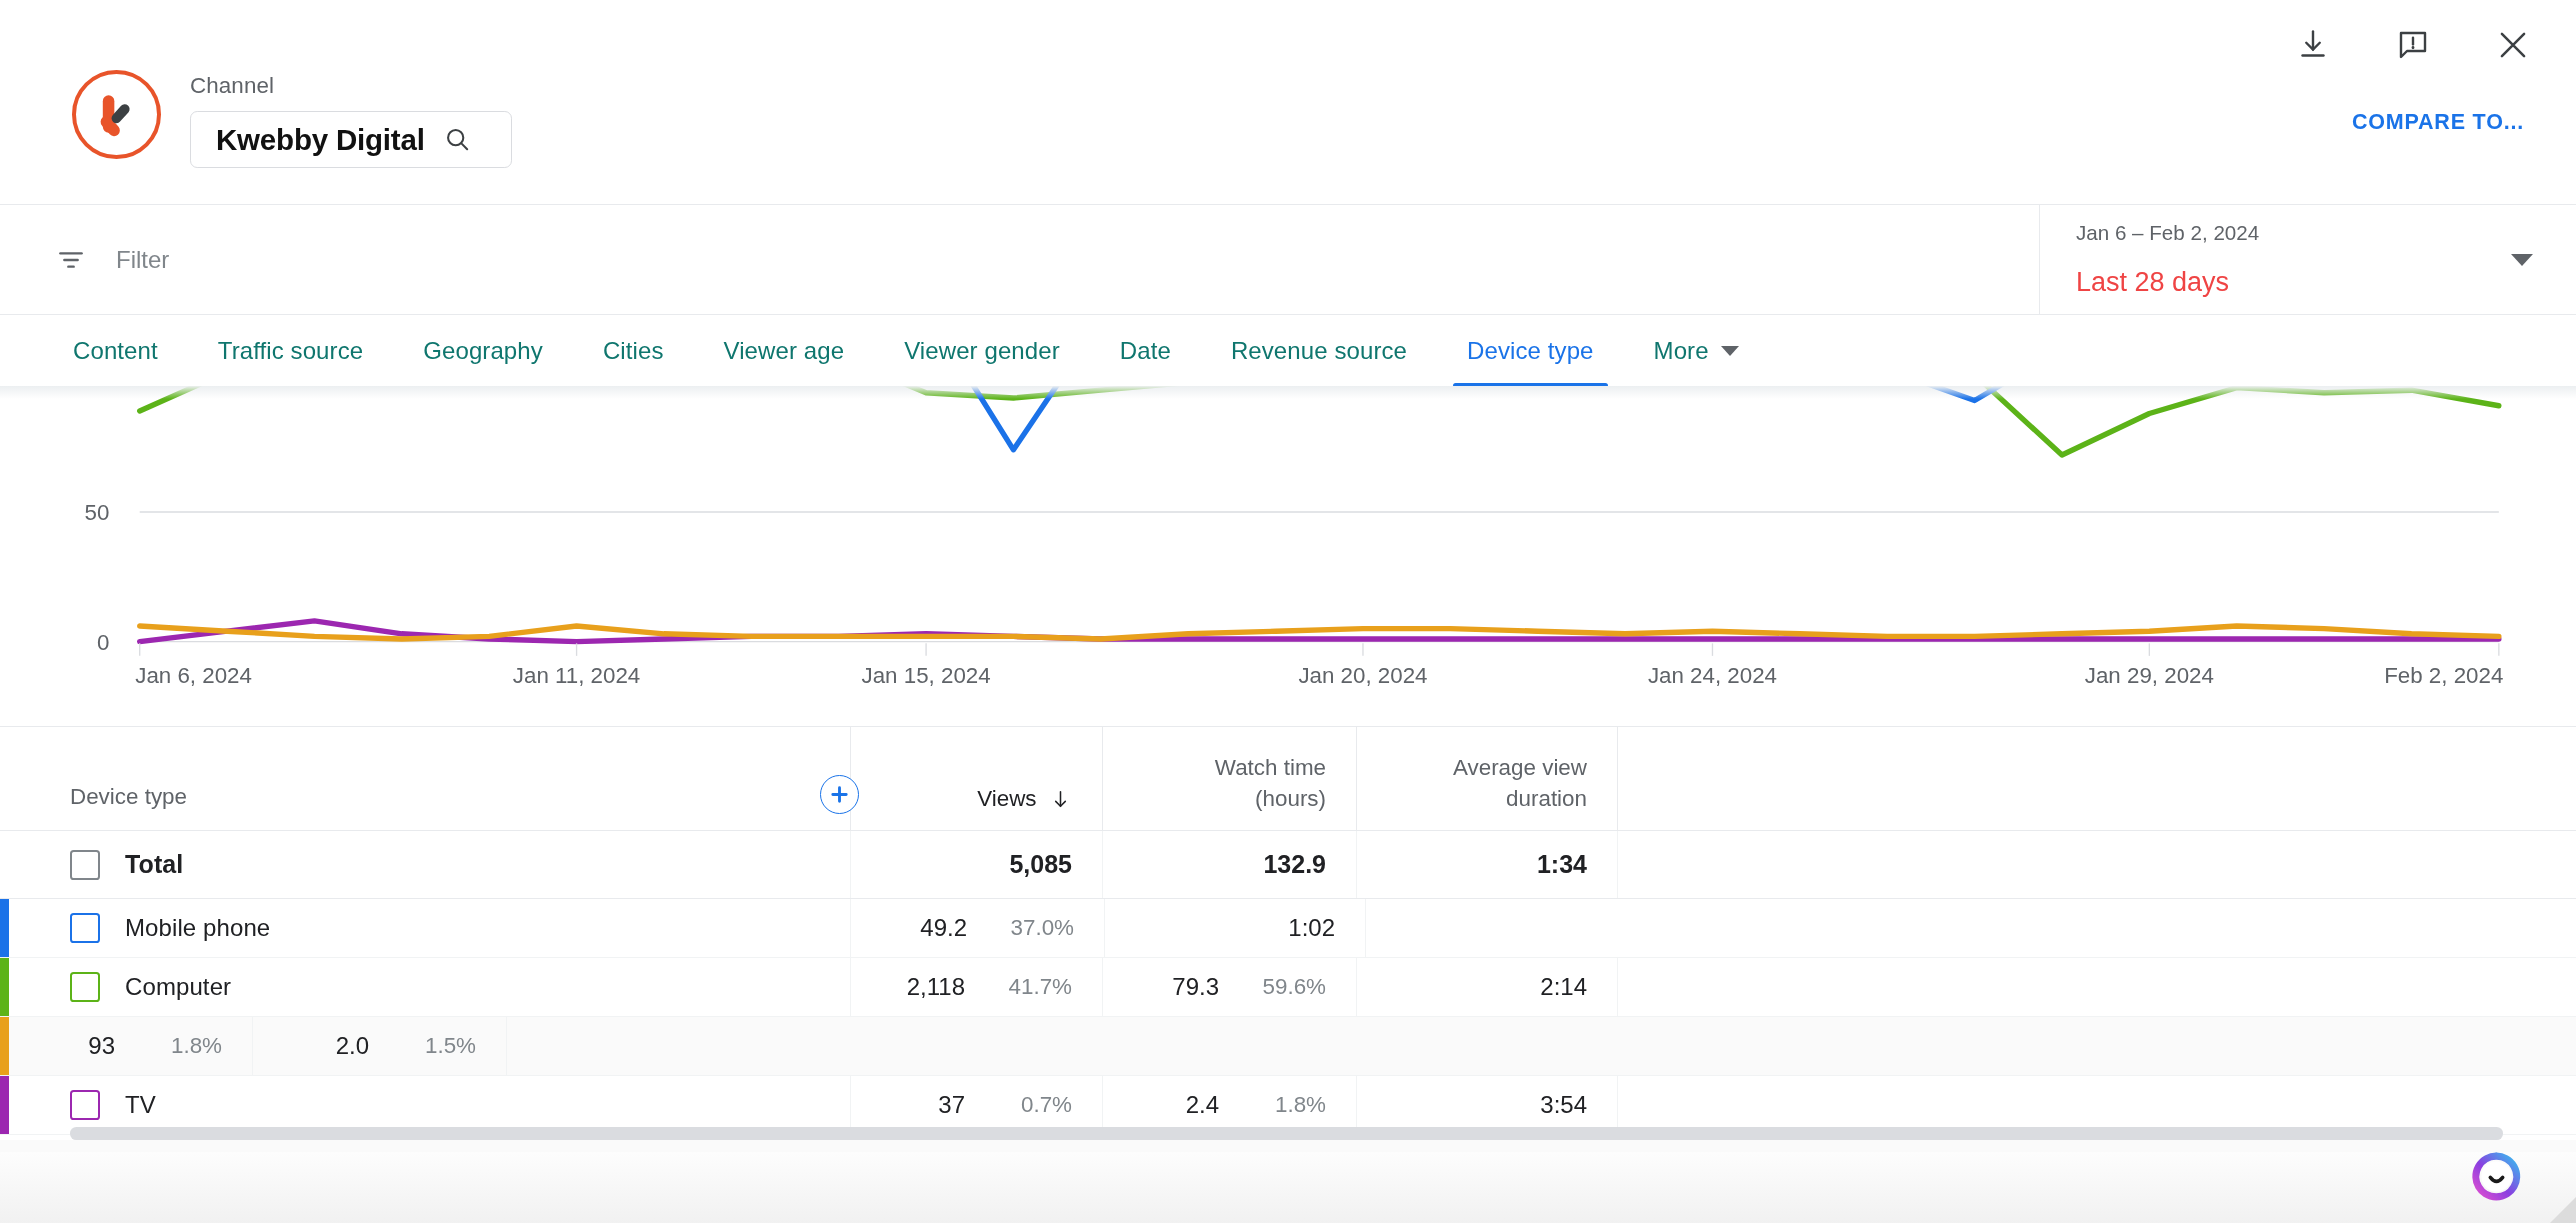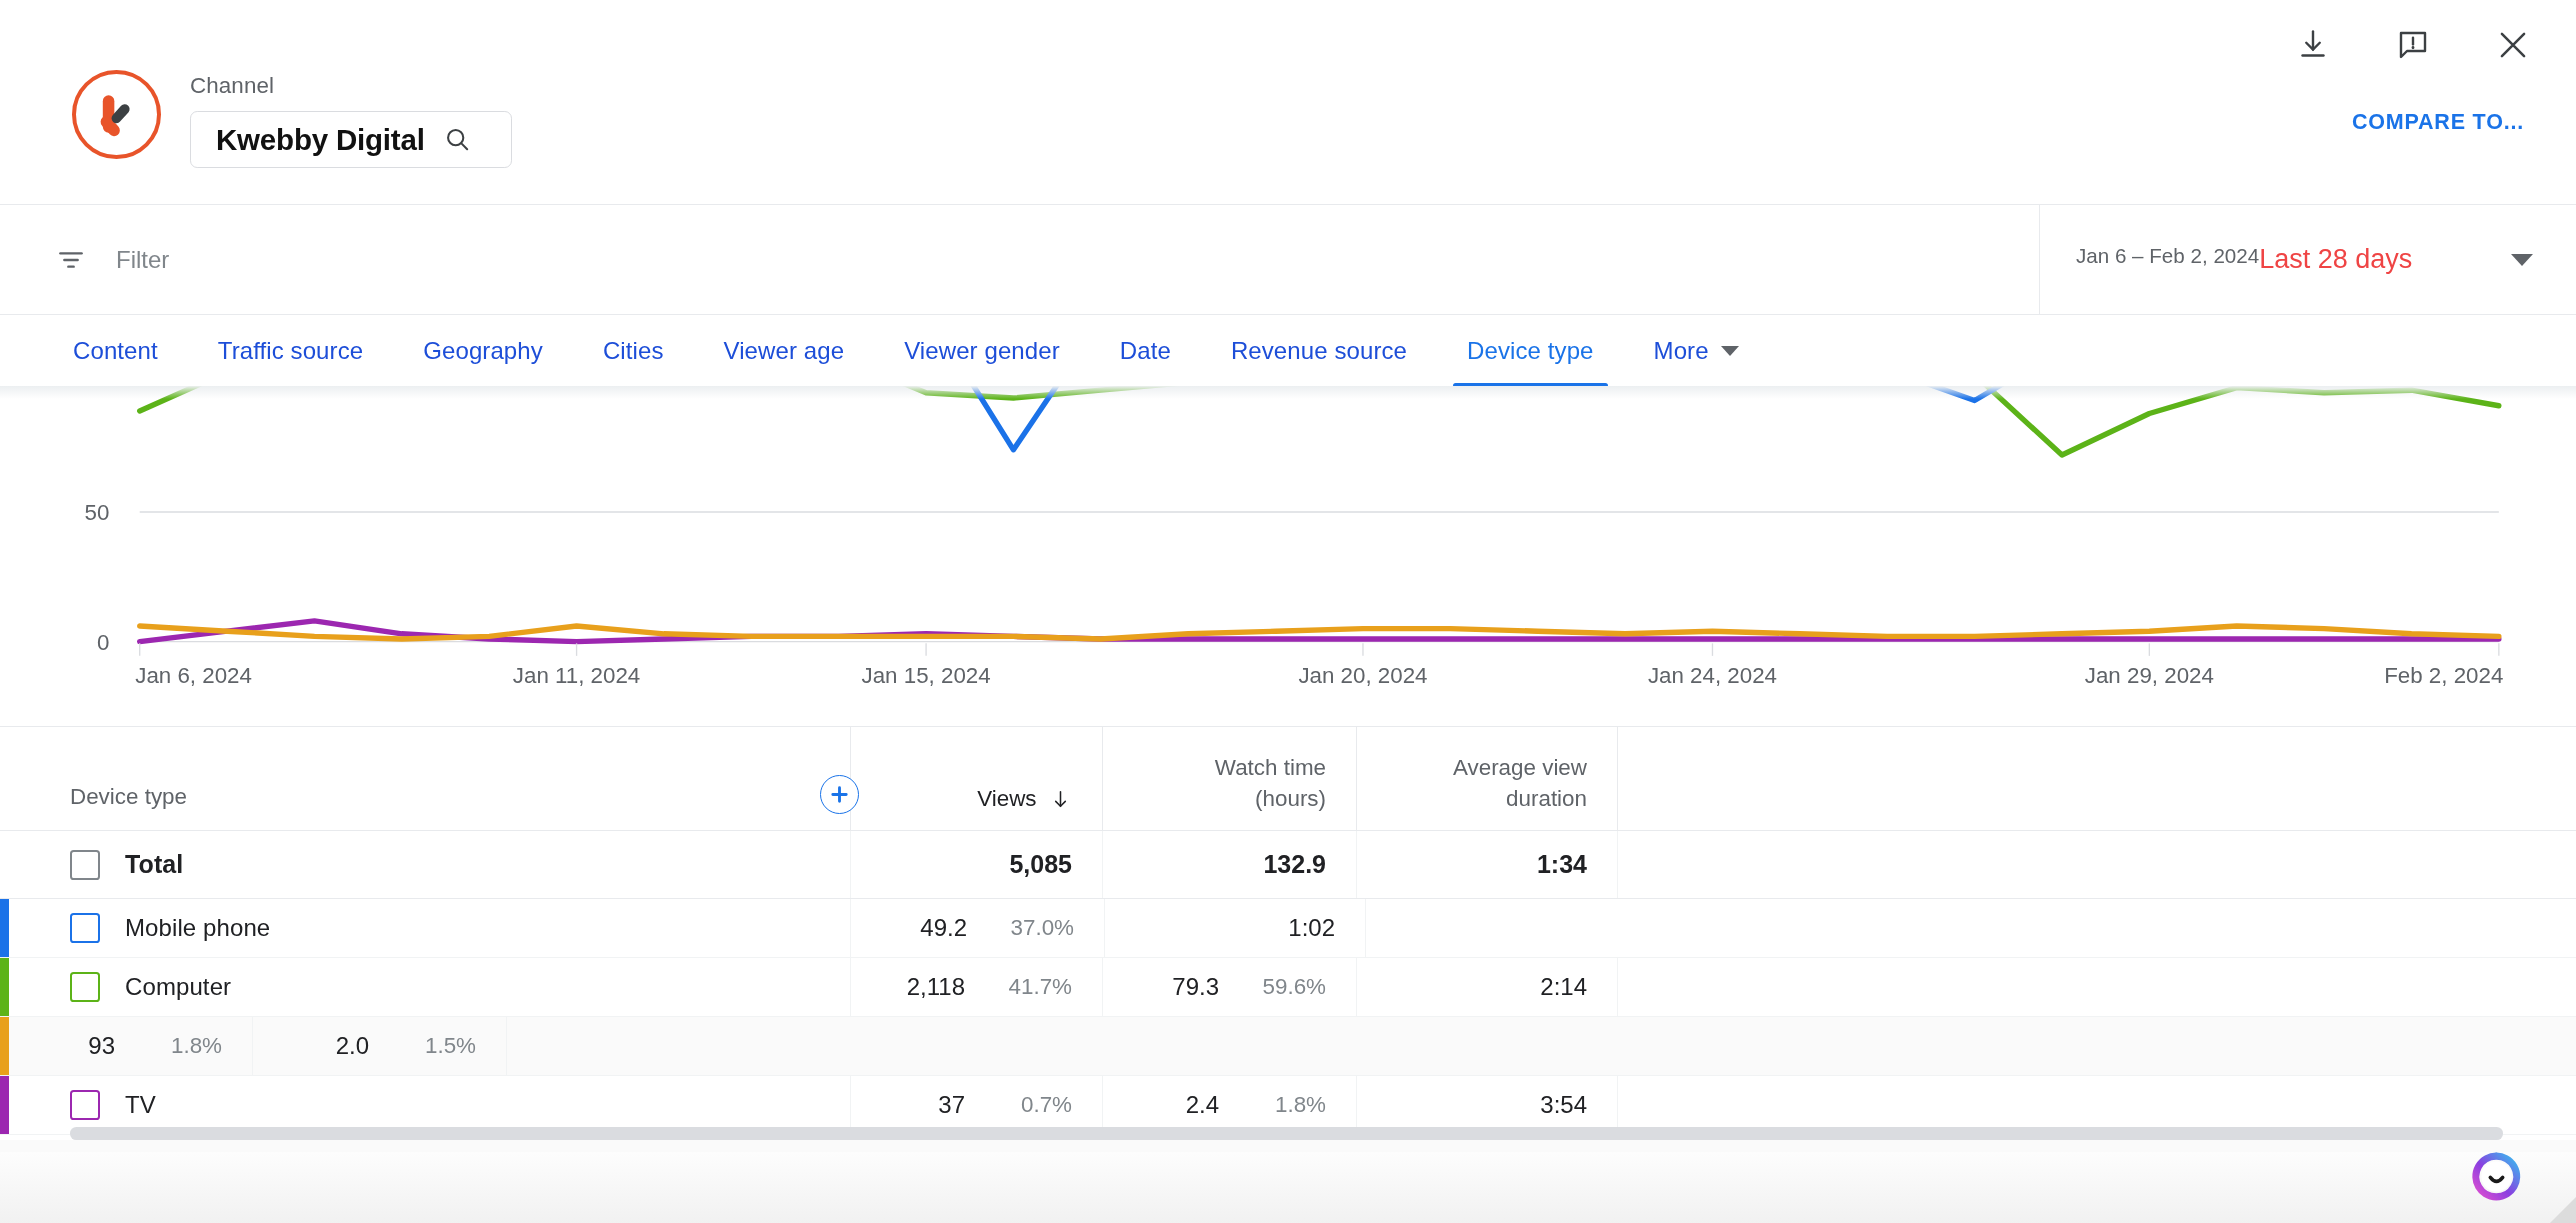--- a/index.html
+++ b/index.html
@@ -74,38 +74,38 @@
     padding-left: 55px; cursor: text;
   }
   .filter-ico { display:flex; align-items:center; }
   .filter-ph { font-size: 24px; color: #80868b; }
 
   .daterange {
     width: 537px; border-left: 1.3px solid #e8eaed;
     display: flex; align-items: center; justify-content: space-between;
     padding: 0 43px 0 36px; cursor: pointer;
   }
-  .dr-text { display:flex; gap: 0; }
+  .dr-text { display:flex; flex-direction:column; gap: 22px; }
   .dr-top { font-size: 20.6px; color: #5f6368; }
   .dr-bot { font-size: 27px; color: #ef4444; }
   .caret {
     width: 0; height: 0;
     border-left: 11.6px solid transparent; border-right: 11.6px solid transparent;
     border-top: 12.5px solid #5f6368;
   }
 
   
   .tabs {
     position: absolute; top: 315px; left: 0; right: 0; height: 72px;
     display: flex; align-items: flex-end; padding-left: 43px;
     border-bottom: 1.3px solid #e8eaed; background:#fff;
     white-space: nowrap;
   }
   .tab {
-    position: relative; font-size: 24px; color: #1d4ed8;
+    position: relative; font-size: 24px; color: #0f766e;
     padding: 0 30px 21.5px 30px; cursor: pointer; letter-spacing:0.1px;
   }
   .tab.active { color: #1A73E8; font-weight: 500; }
   .tab.active::after {
     content:''; position:absolute; left: 16px; right: 16px; bottom: -1.8px;
     height: 4.5px; background: #1A73E8; border-radius: 2.7px 2.7px 0 0;
   }
   .tab-more { display:inline-flex; align-items:center; gap: 12.5px; }
   .more-caret {
     width:0; height:0; border-left: 9.8px solid transparent;

